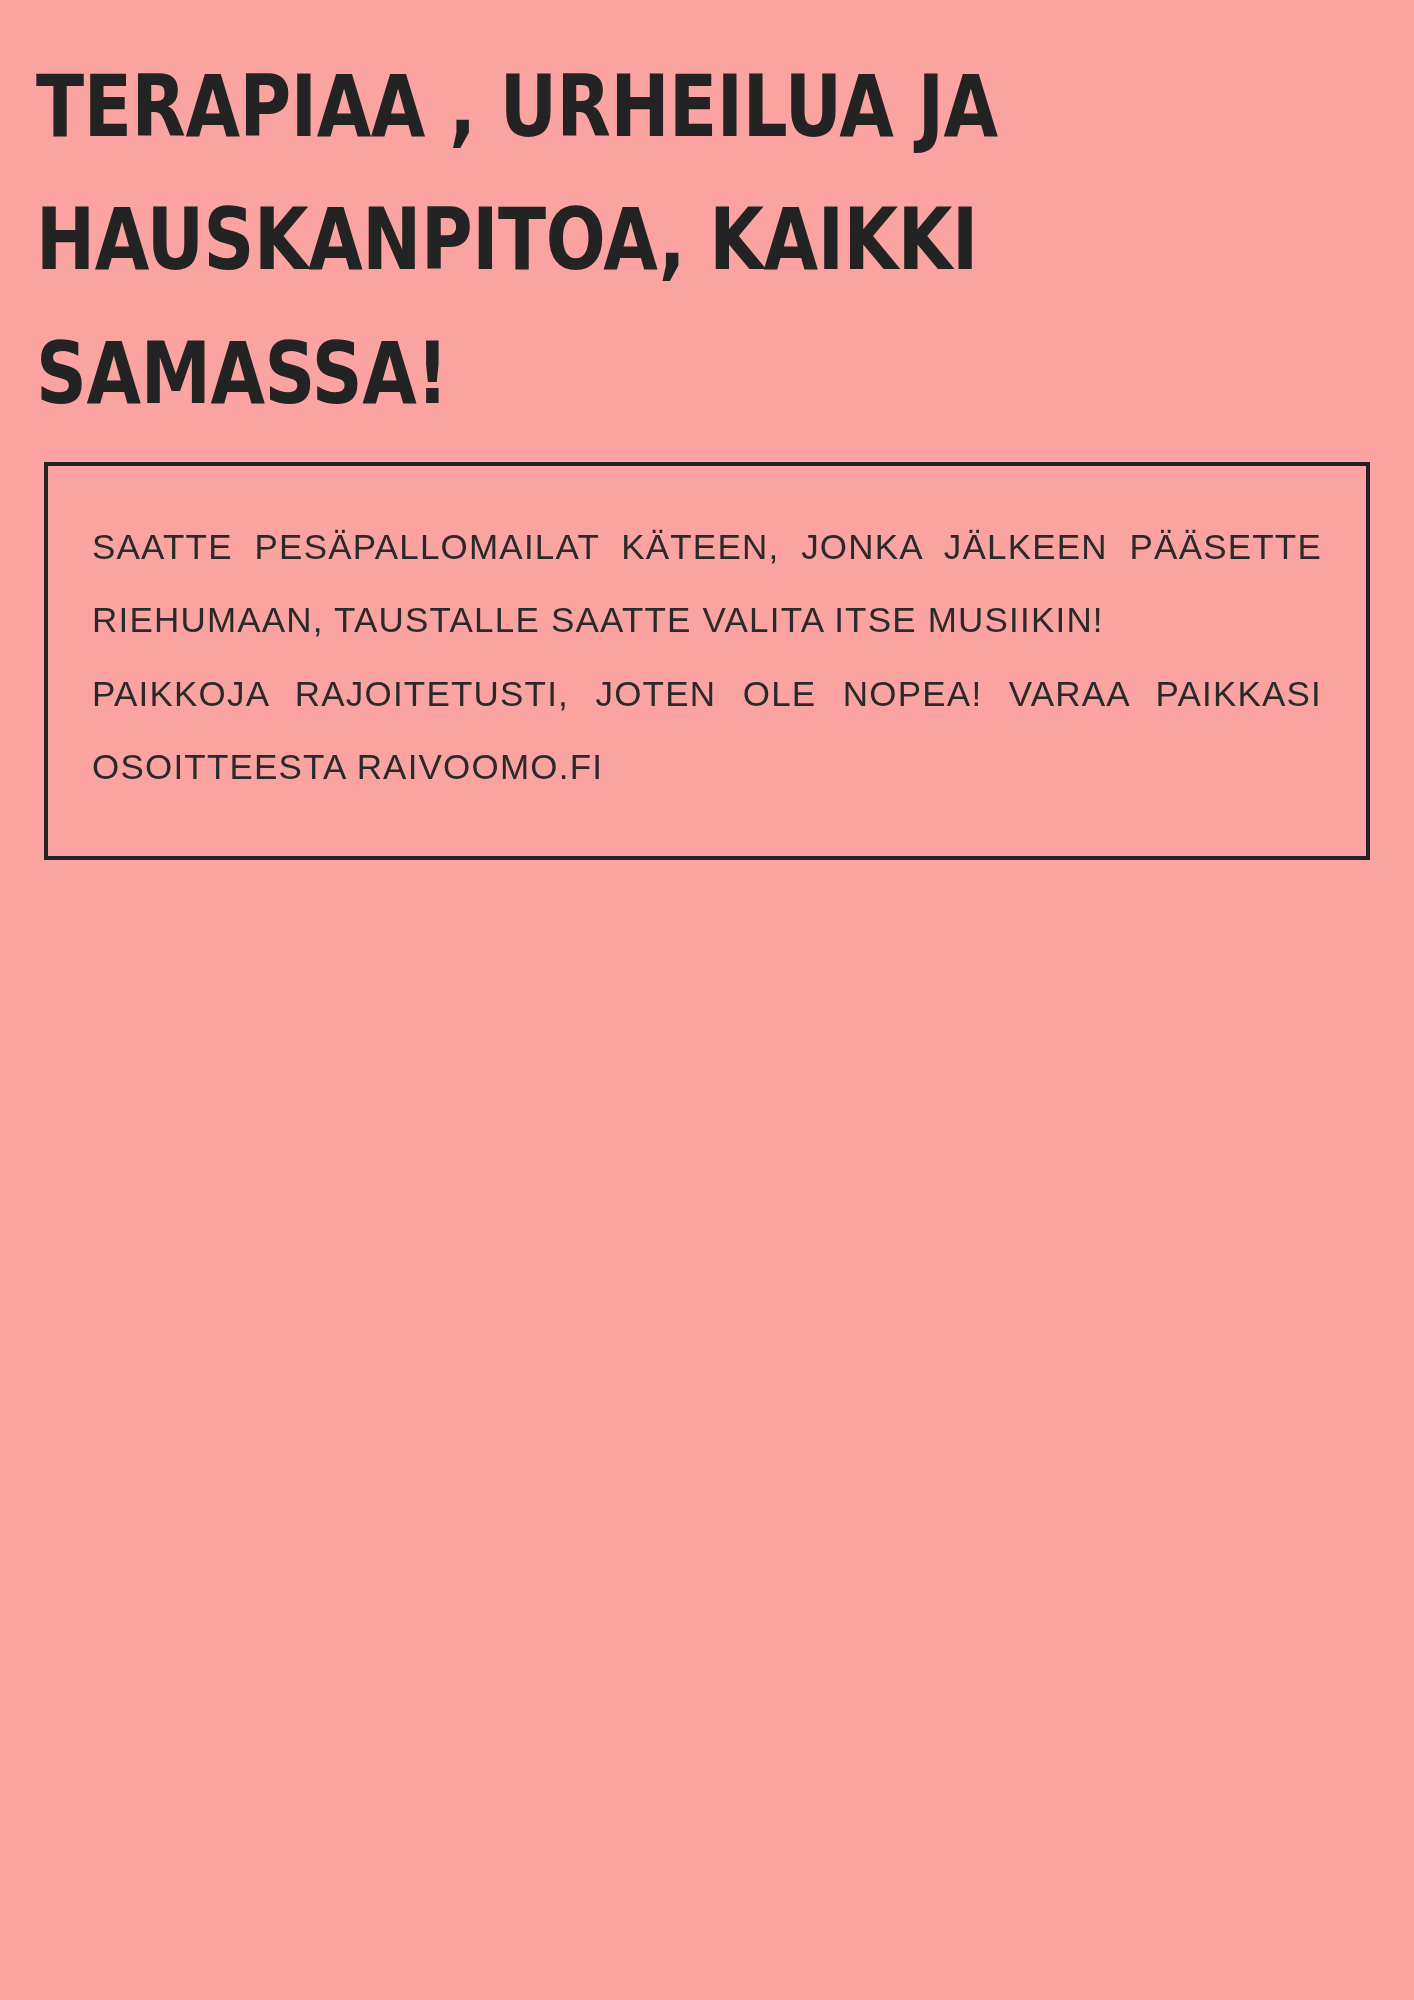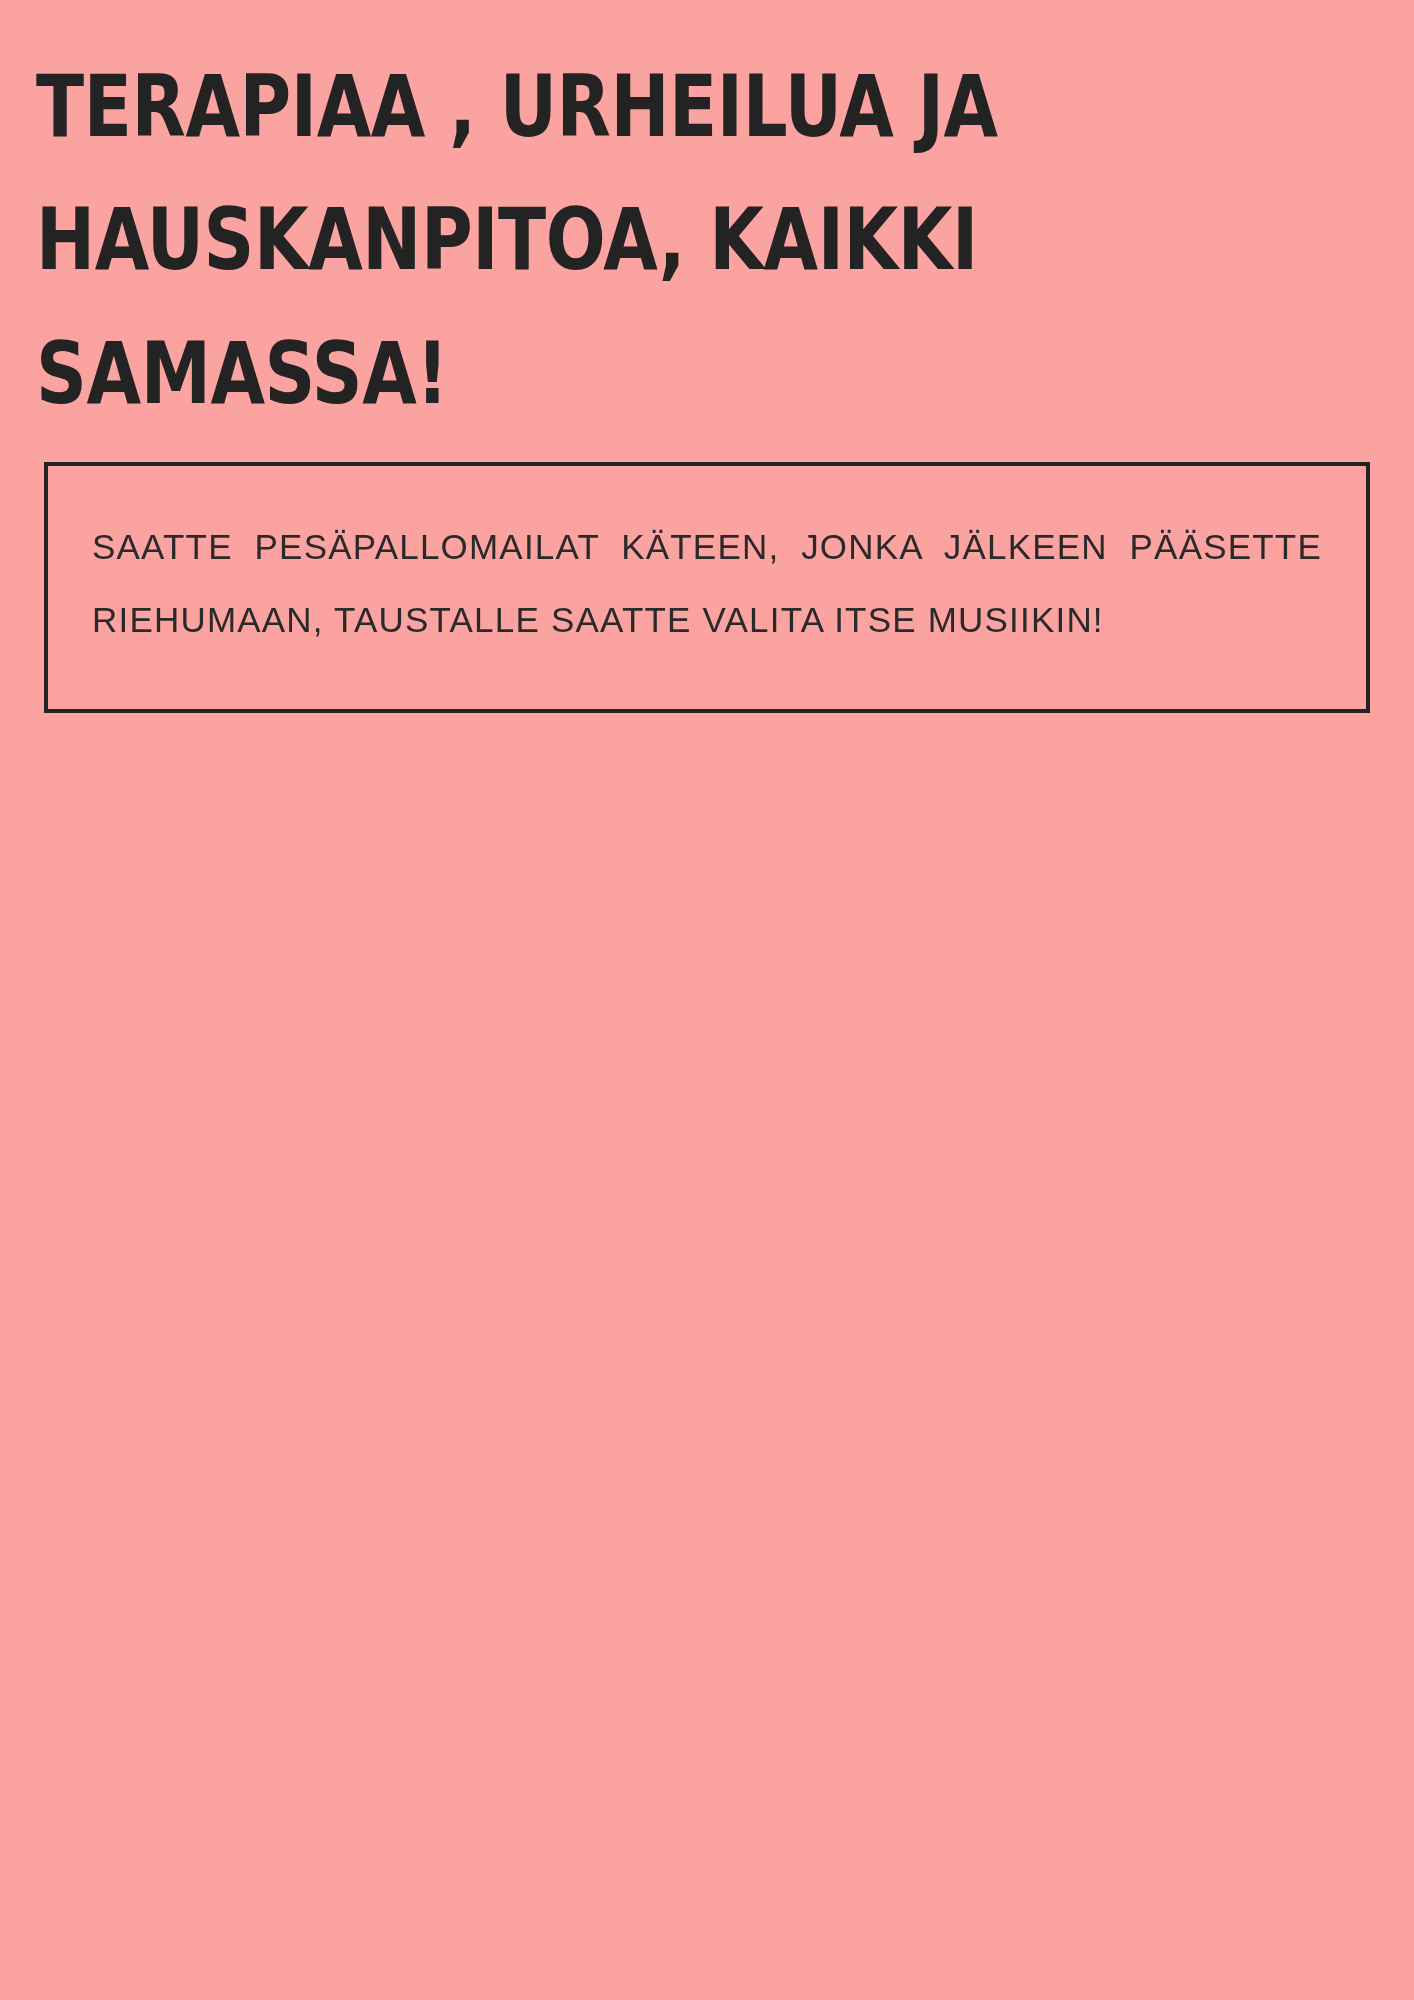--- a/index.html
+++ b/index.html
@@ -62,15 +62,16 @@
 </head>
 <body>
 
 <div class="poster">
 
   <h1 class="headline">TERAPIAA , URHEILUA JA
 HAUSKANPITOA, KAIKKI SAMASSA!</h1>
 
   <div class="body-box">
     <p class="body-par">SAATTE PESÄPALLOMAILAT KÄTEEN, JONKA JÄLKEEN PÄÄSETTE RIEHUMAAN, TAUSTALLE SAATTE VALITA ITSE MUSIIKIN!</p>
+    <p class="body-par">PAIKKOJA RAJOITETUSTI, JOTEN OLE NOPEA! VARAA PAIKKASI OSOITTEESTA RAIVOOMO.FI</p>
   </div>
 
 </div>
 
 </body></html>

